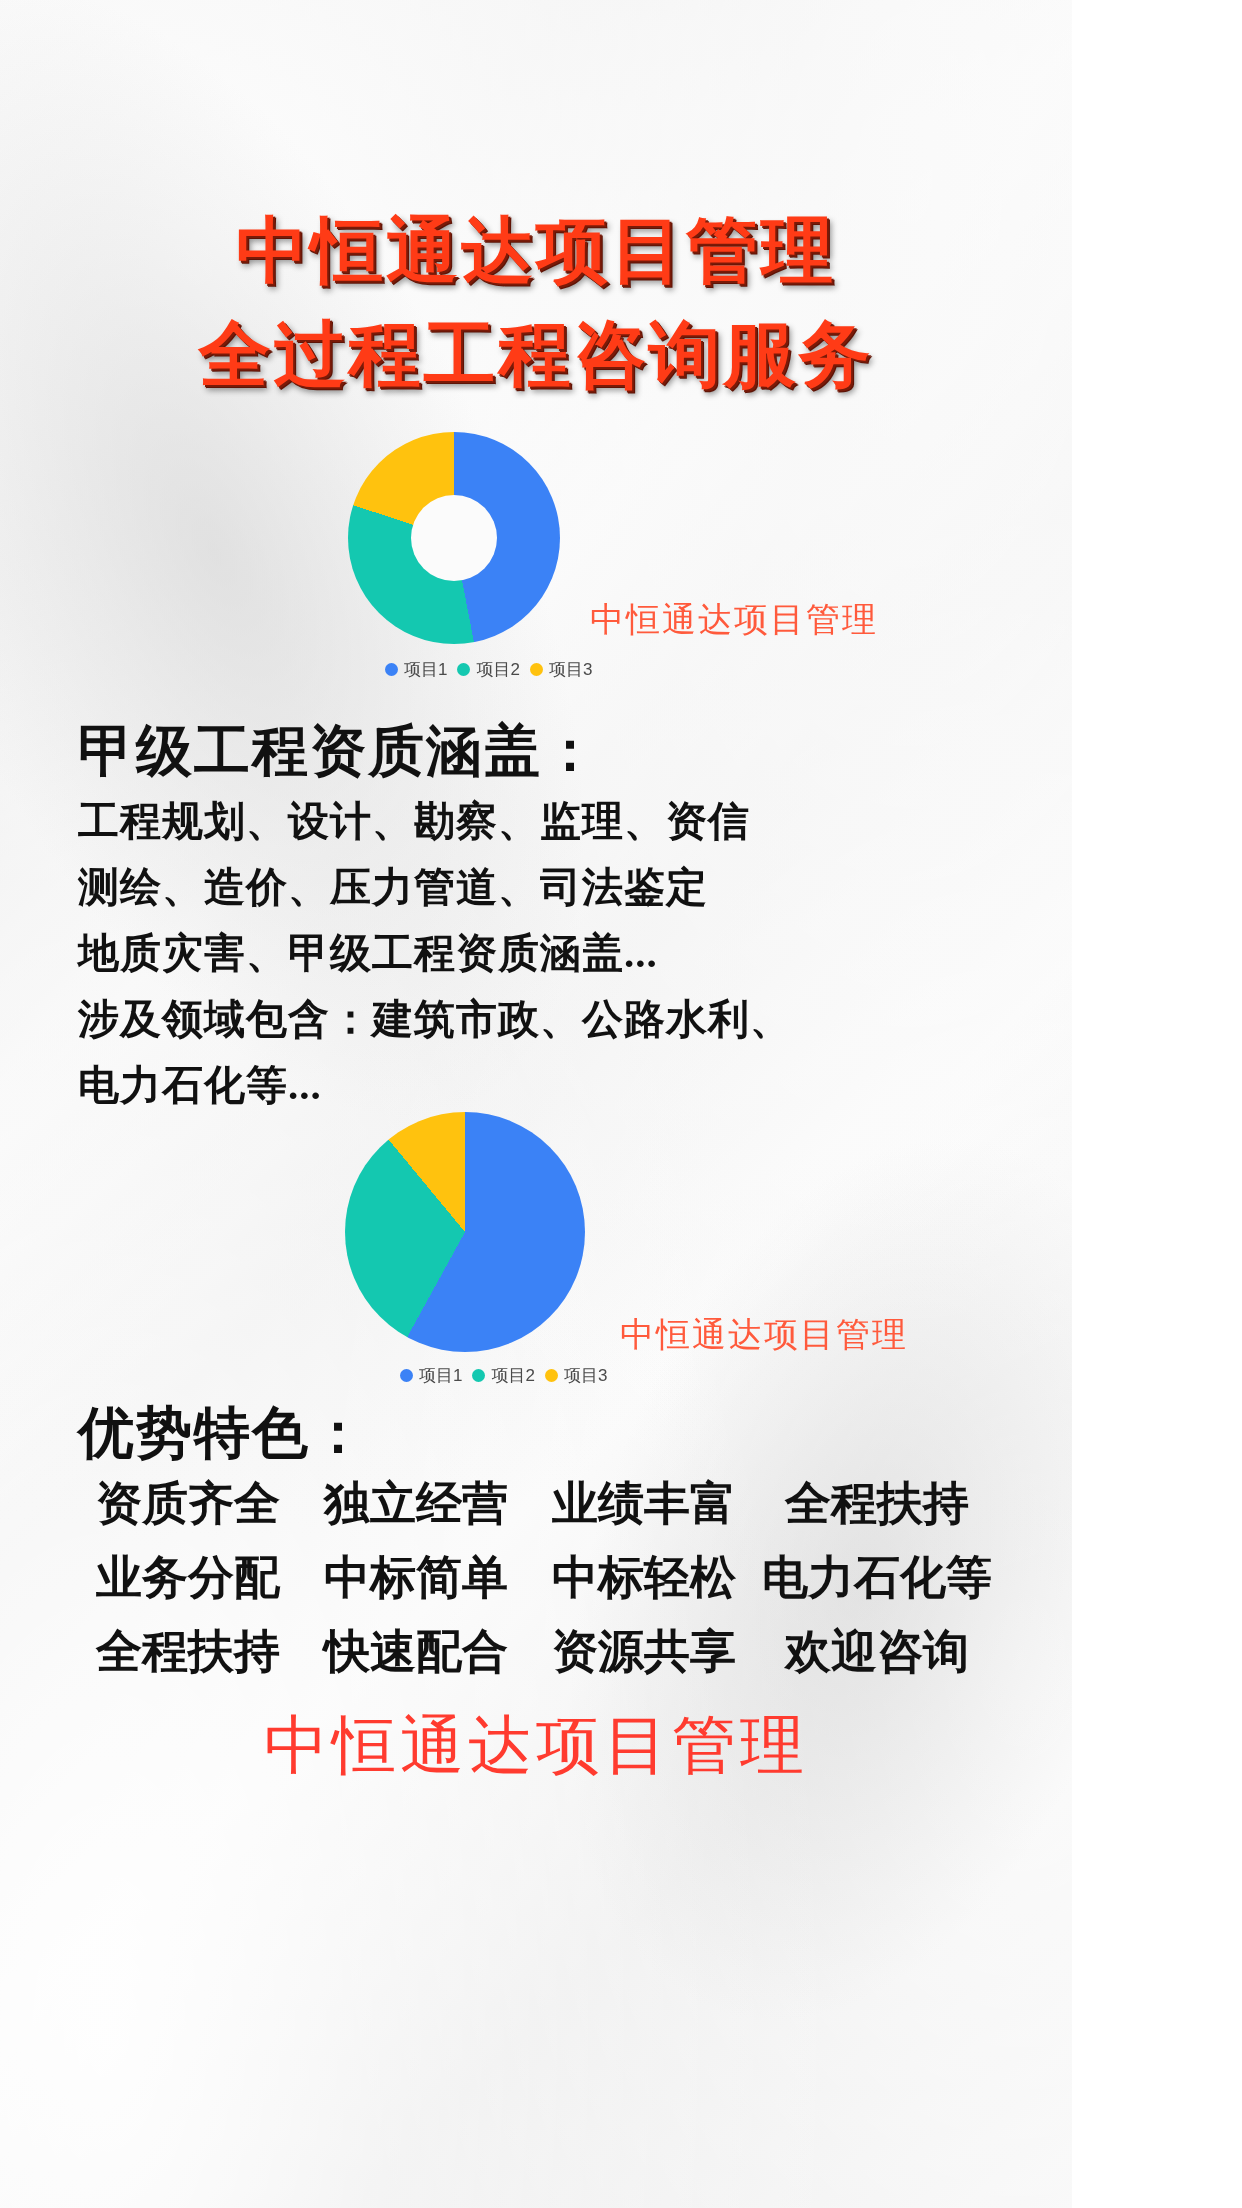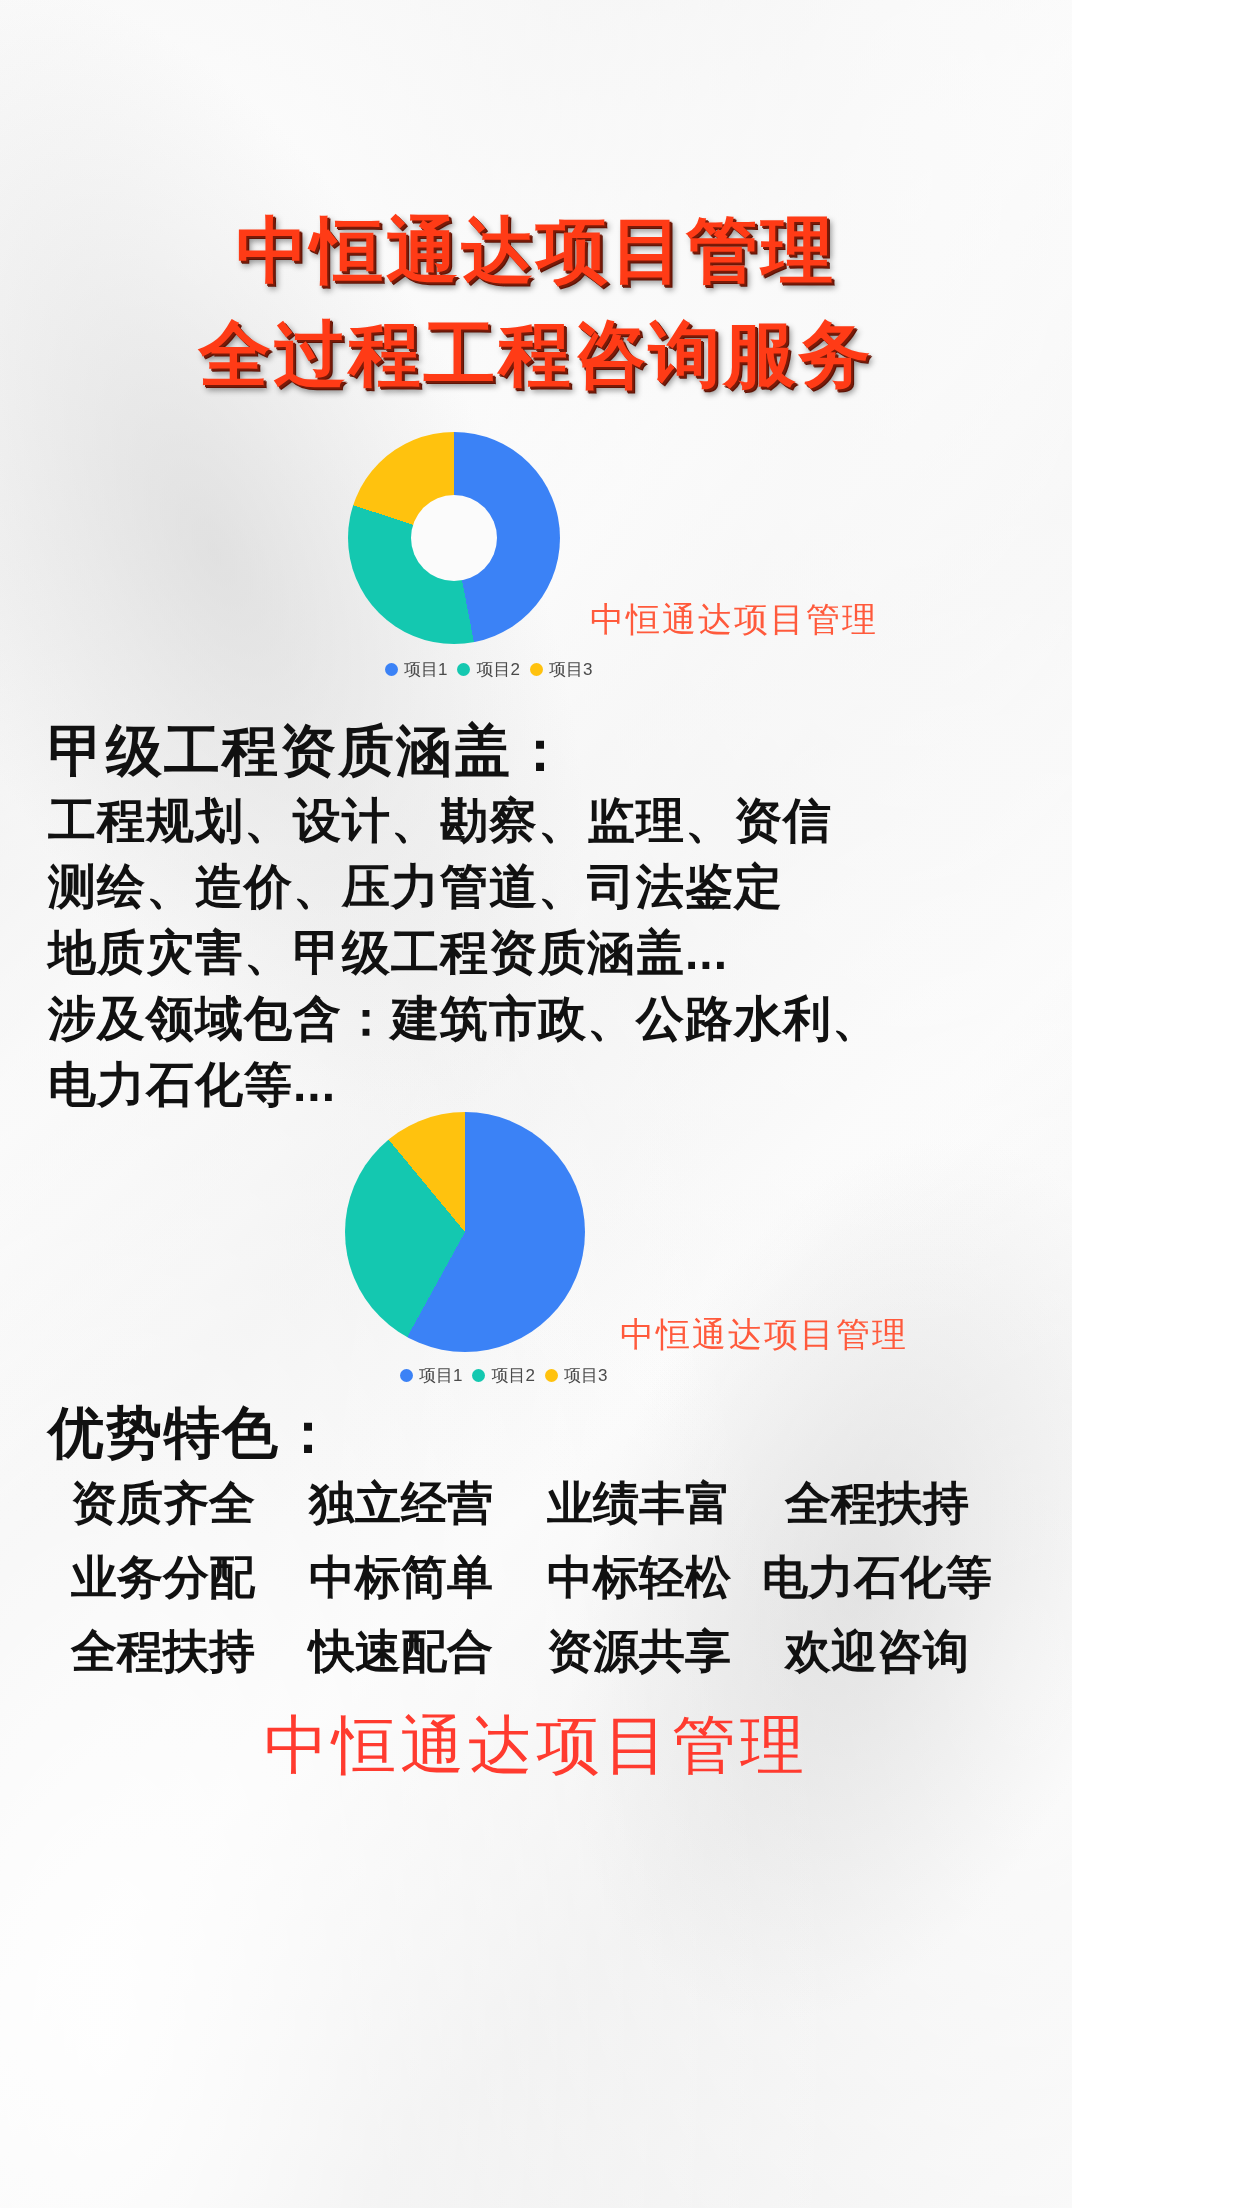--- a/index.html
+++ b/index.html
@@ -146,33 +146,34 @@
     width: 13px; height: 13px; border-radius: 50%;
     display: inline-block;
   }
 
   
   .section {
     position: relative;
     z-index: 3;
     padding-left: 48px;
     padding-right: 40px;
+    margin-left: 30px;
   }
   .section-heading {
     font-family: "DejaVu Sans", sans-serif;
     font-weight: bold;
     font-size: 56px;
     line-height: 74px;
     color: #111111;
     letter-spacing: 2px;
   }
   .body-line {
-    font-family: Liberation Sans, sans-serif;
-    font-weight: bold;
-    font-size: 48px;
+    font-family: Liberation Serif, serif;
+    font-weight: bold;
+    font-size: 41px;
     line-height: 66px;
     color: #111111;
     letter-spacing: 1px;
     white-space: nowrap;
   }
   .qualify-block { margin-top: 12px; }
 
   
   .adv-block { margin-top: 4px; }
   .adv-grid {

